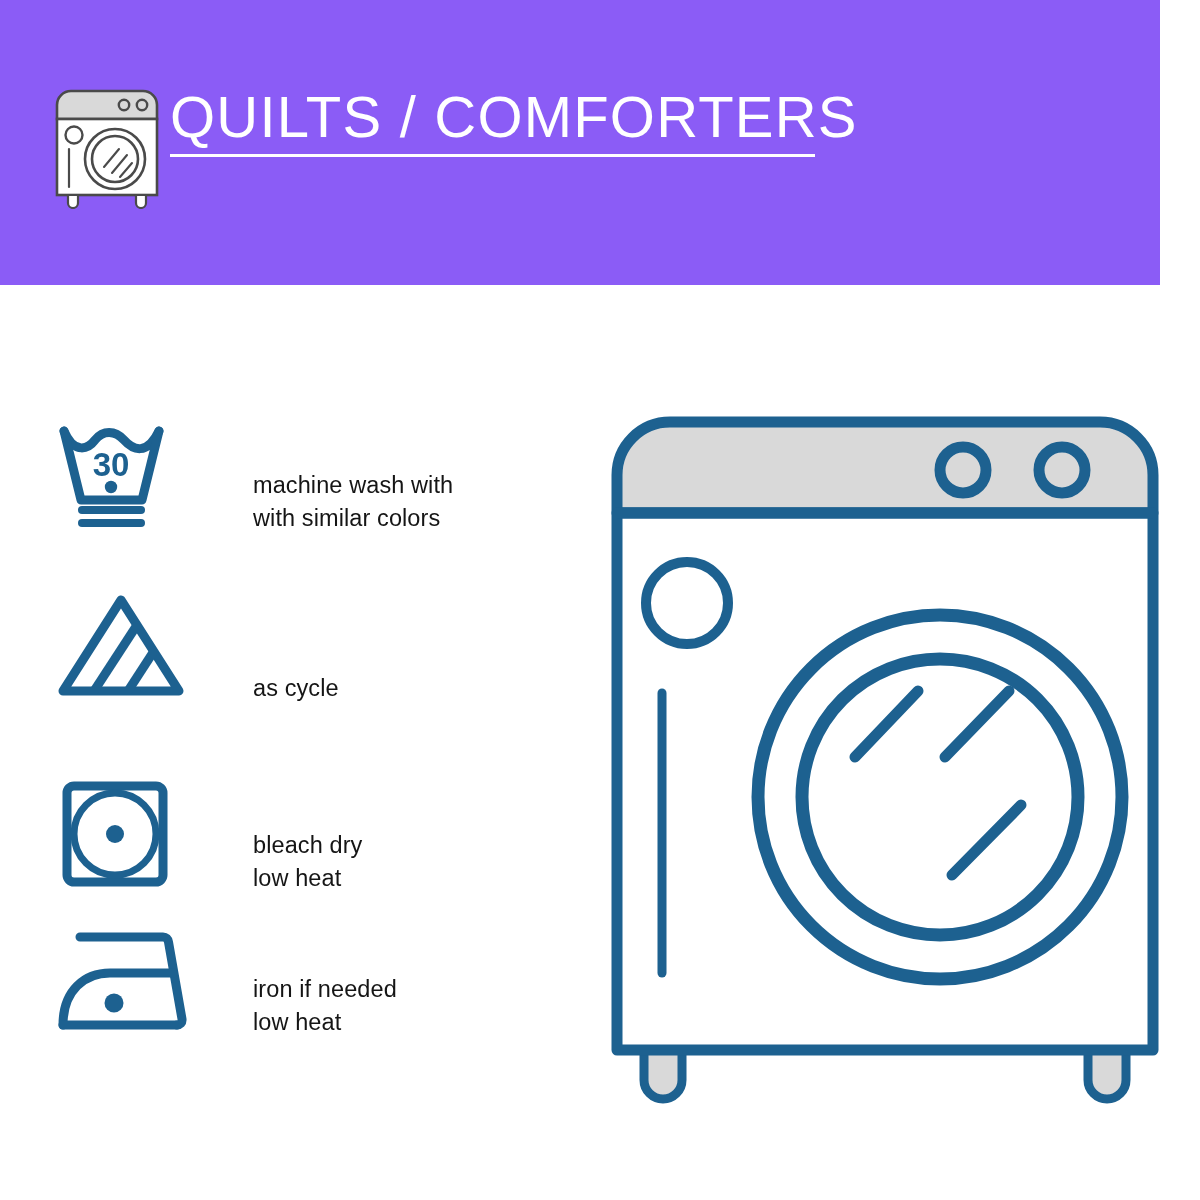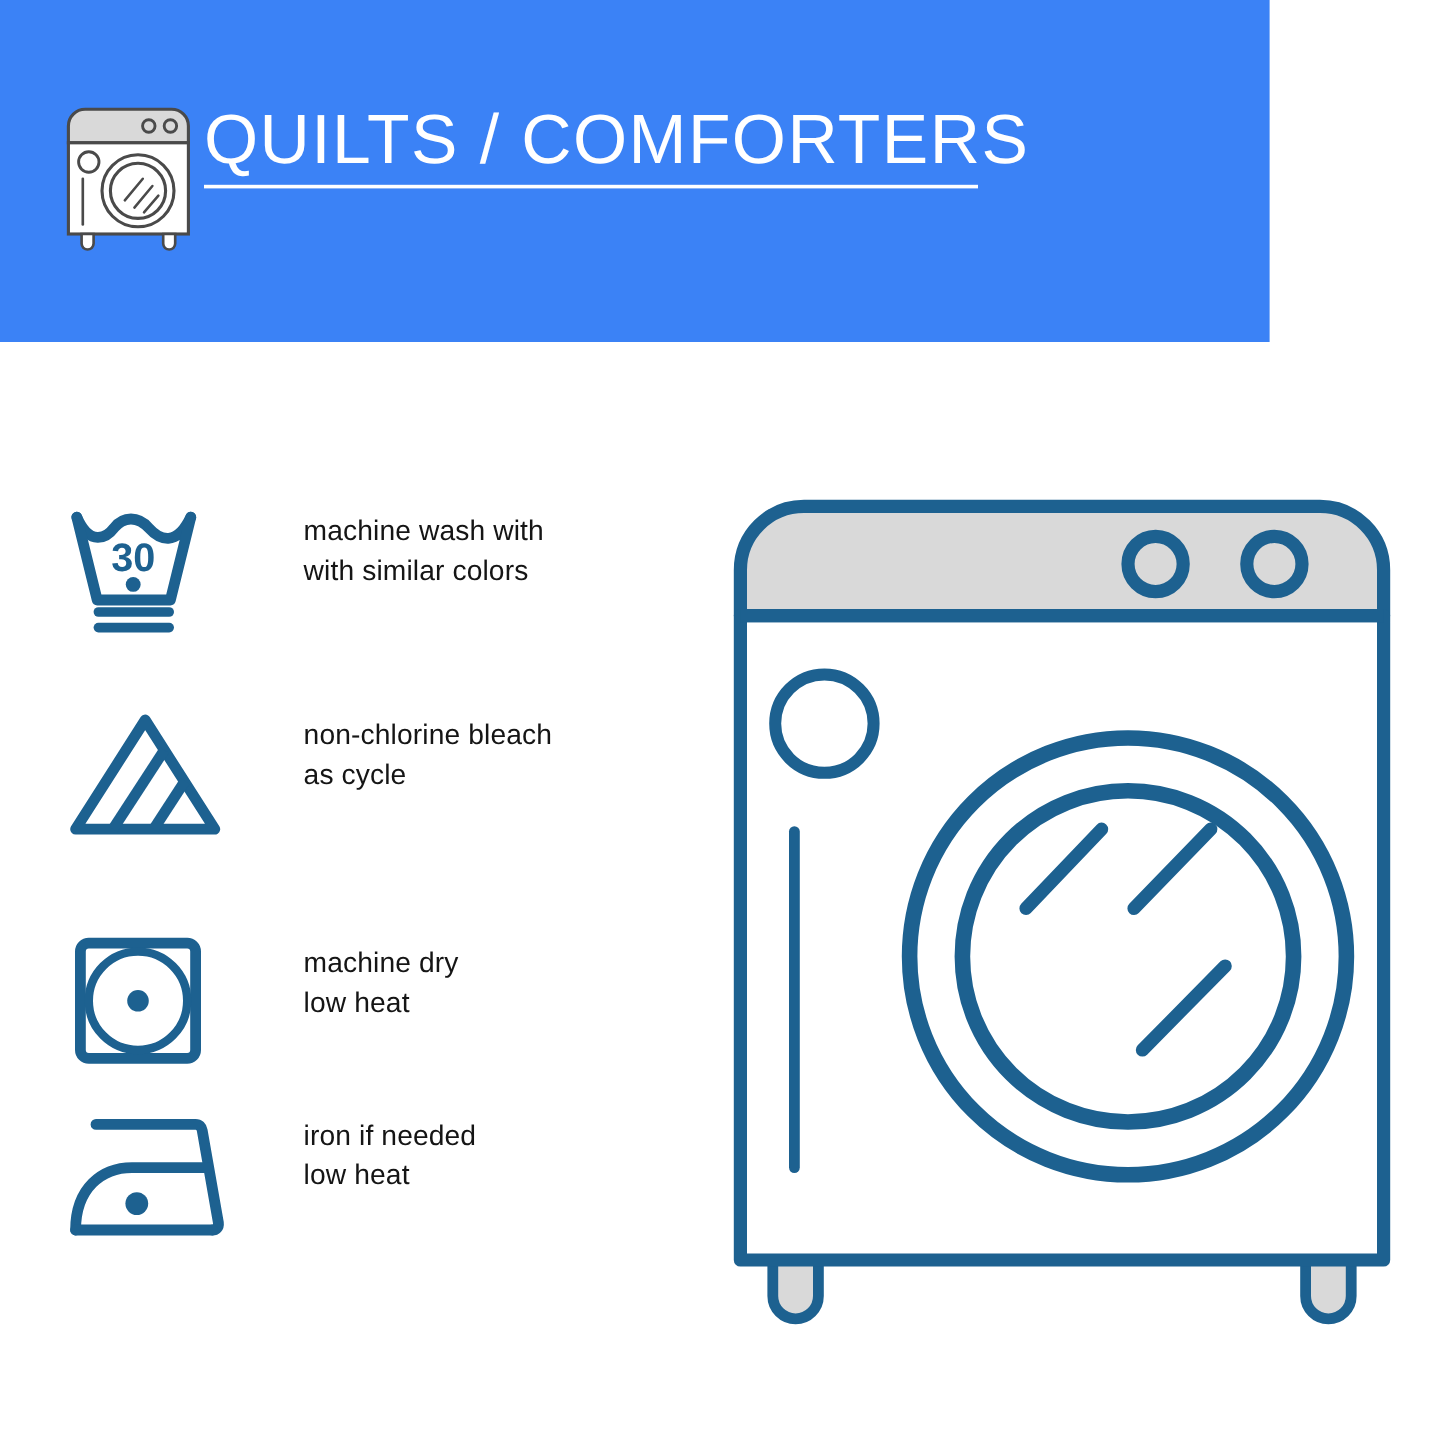--- a/index.html
+++ b/index.html
@@ -12,23 +12,23 @@
     height: 1200px;
     font-family: "Liberation Sans", sans-serif;
     overflow: hidden;
     position: relative;
   }
 
   
   #header-band {
     position: absolute;
     left: 0; top: 0;
-    width: 1058px;
+    width: 1160px;
     height: 285px;
-    background: #3b82f6;
+    background: #8b5cf6;
   }
   #header-logo {
     position: absolute;
     left: 52px;
     top: 83px;
     width: 110px;
     height: 126px;
   }
   #header-titles {
     position: absolute;
@@ -58,21 +58,21 @@
     line-height: 52px;
     white-space: nowrap;
   }
 
   
   .care-item {
     position: absolute;
     left: 55px;
     width: 480px;
     display: flex;
-    align-items: flex-start;
+    align-items: flex-end;
   }
   .care-symbol {
     width: 146px;
     flex: 0 0 146px;
     display: block;
   }
   .care-text {
     margin-left: 52px;
     padding-top: 8px;
     color: #151515;
@@ -159,35 +159,34 @@
   <div class="care-symbol">
     <svg viewBox="0 0 146 112" width="146" height="112" xmlns="http://www.w3.org/2000/svg">
 
       <path d="M66 12 L124 103 L8 103 Z" fill="none" stroke="#1D6190" stroke-width="9" stroke-linejoin="round"></path>
 
       <line x1="82" y1="37" x2="39" y2="103" stroke="#1D6190" stroke-width="9" stroke-linecap="butt"></line>
       <line x1="99" y1="63" x2="73" y2="103" stroke="#1D6190" stroke-width="9" stroke-linecap="butt"></line>
     </svg>
   </div>
   <div class="care-text">
-    <div>non-chlorine bleach</div>
     <div>as cycle</div>
   </div>
 </div>
 
 <div class="care-item" id="care-item-2">
   <div class="care-symbol">
     <svg viewBox="0 0 146 112" width="146" height="112" xmlns="http://www.w3.org/2000/svg">
       <rect x="12" y="8" width="96" height="96" rx="7" ry="7" fill="none" stroke="#1D6190" stroke-width="9"></rect>
       <circle cx="60" cy="56" r="41" fill="none" stroke="#1D6190" stroke-width="7"></circle>
       <circle cx="60" cy="56" r="9" fill="#1D6190"></circle>
     </svg>
   </div>
   <div class="care-text">
-    <div>machine dry</div>
+    <div>bleach dry</div>
     <div>low heat</div>
   </div>
 </div>
 
 <div class="care-item" id="care-item-3">
   <div class="care-symbol">
     <svg viewBox="0 0 146 112" width="146" height="112" xmlns="http://www.w3.org/2000/svg">
 
       <path d="M25 15 H108 C111 15 113 17 113.5 20 L127 97 C127.5 101 125 103 122 103" fill="none" stroke="#1D6190" stroke-width="9" stroke-linecap="round" stroke-linejoin="round"></path>
 

